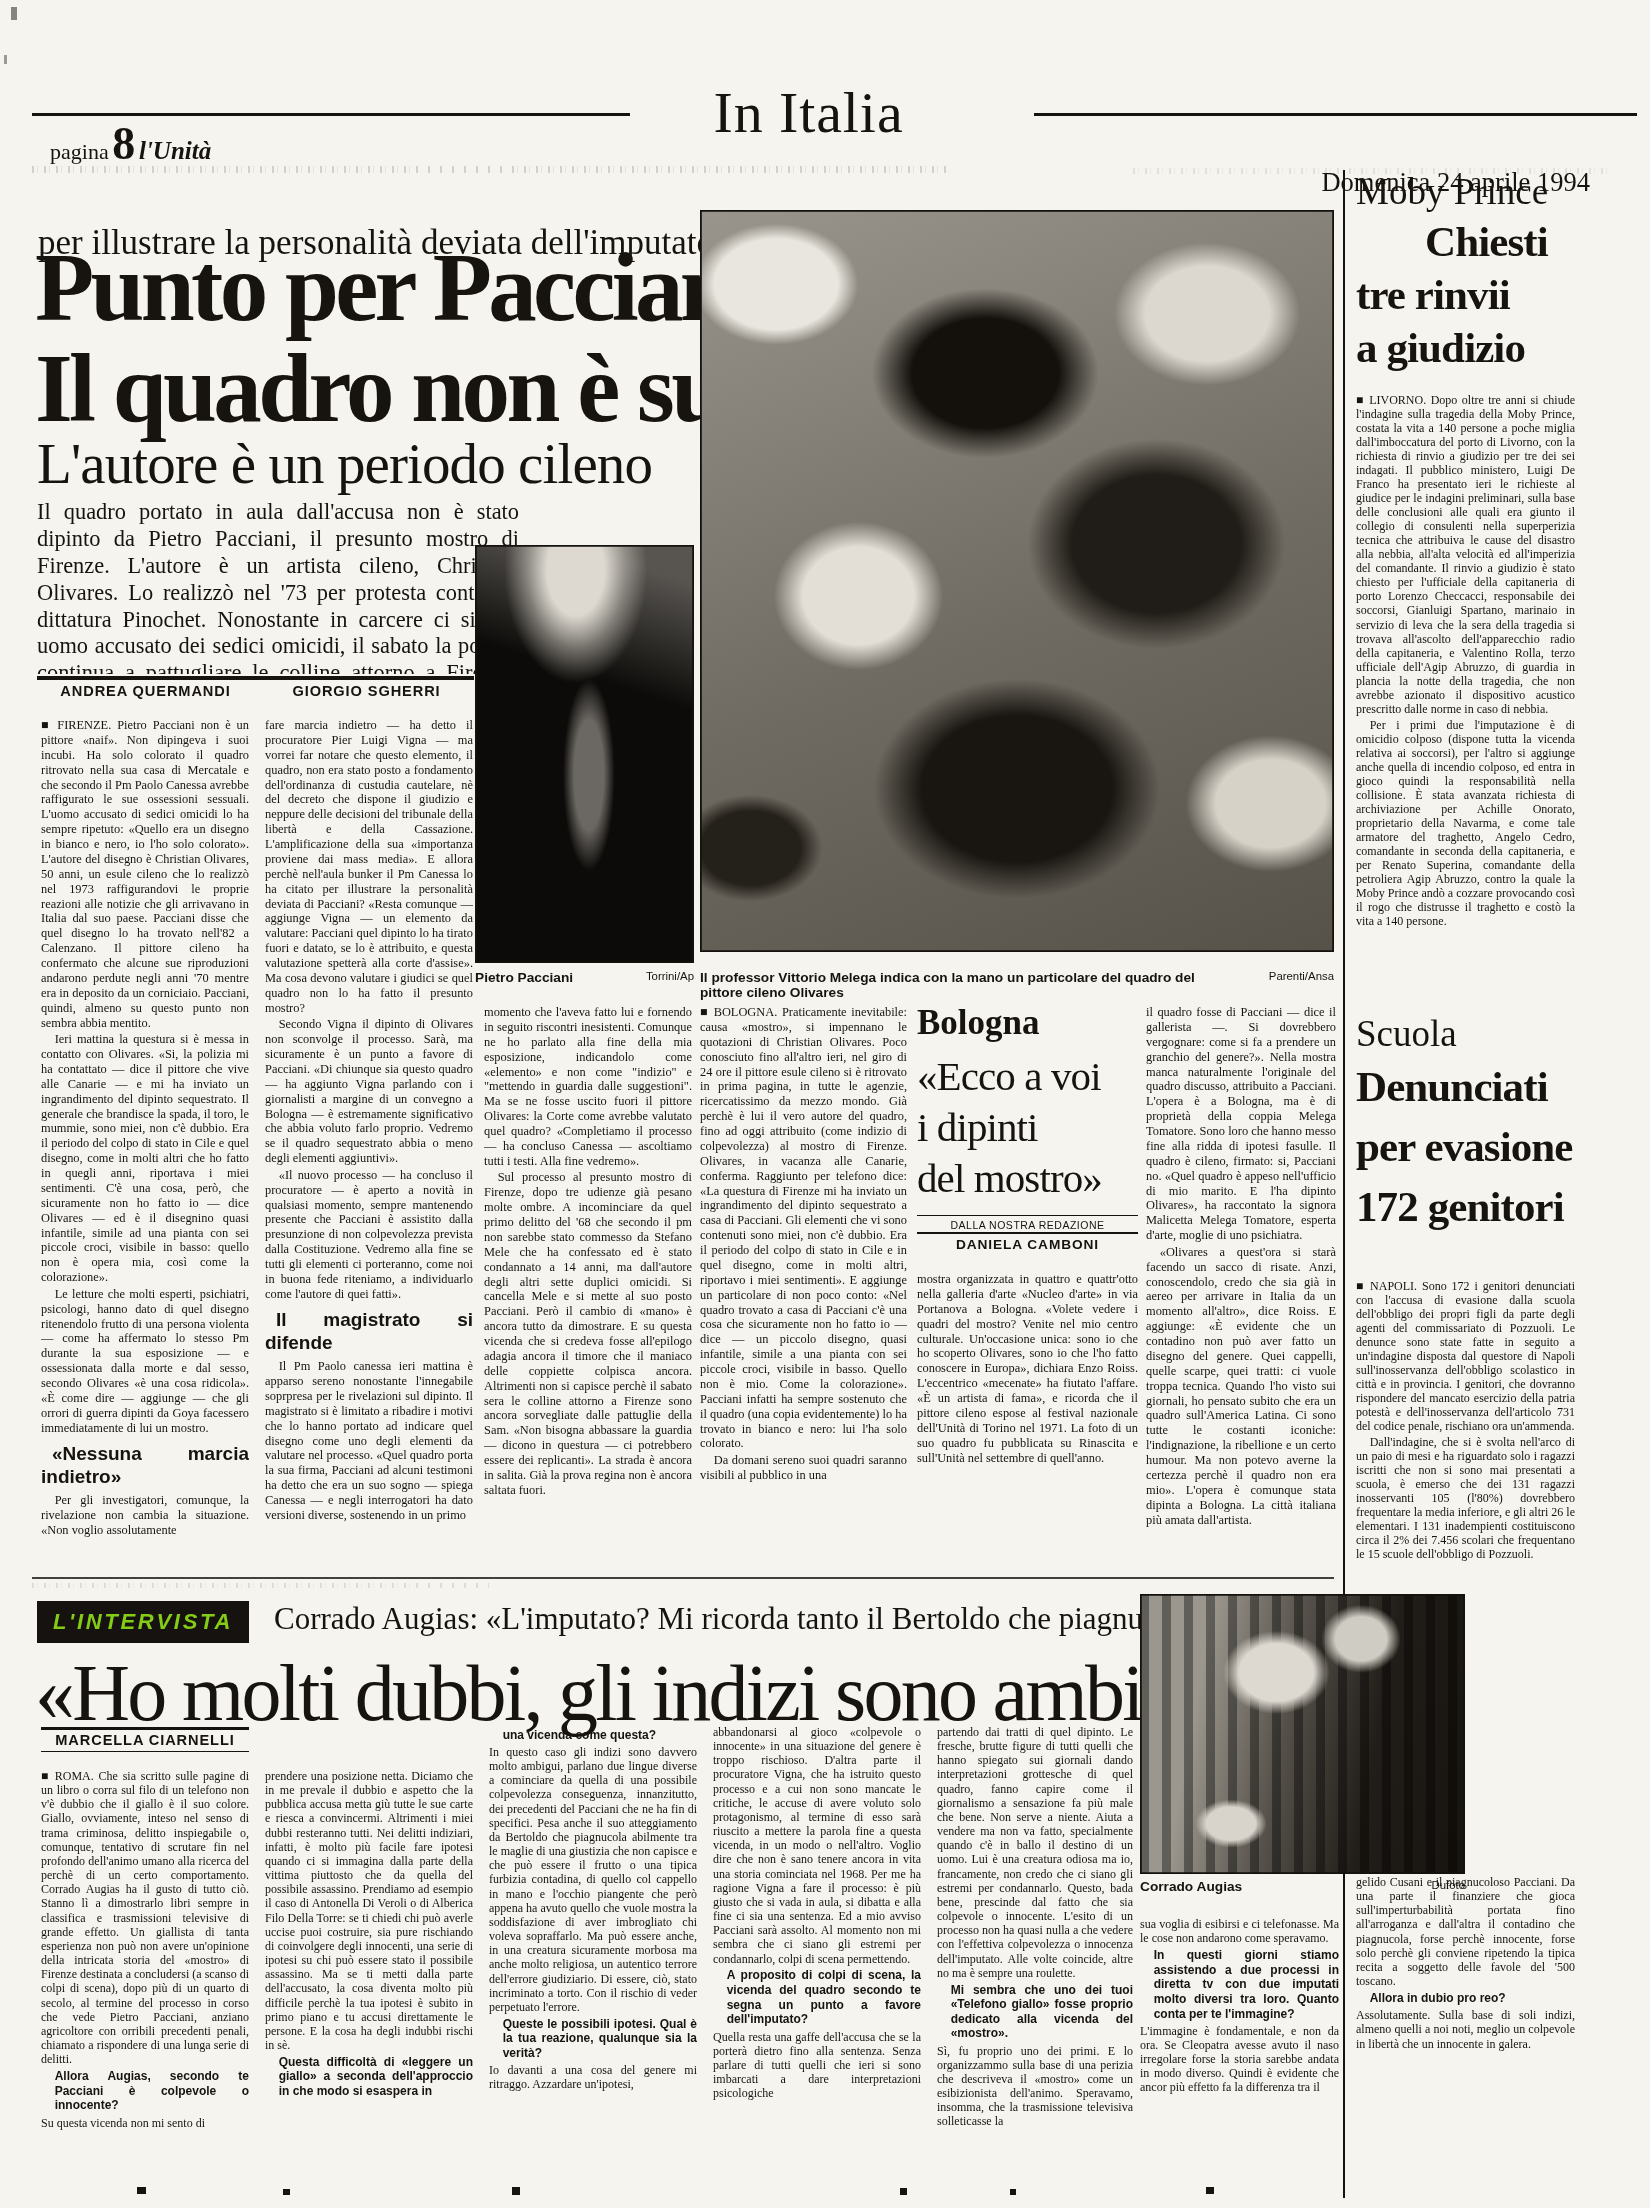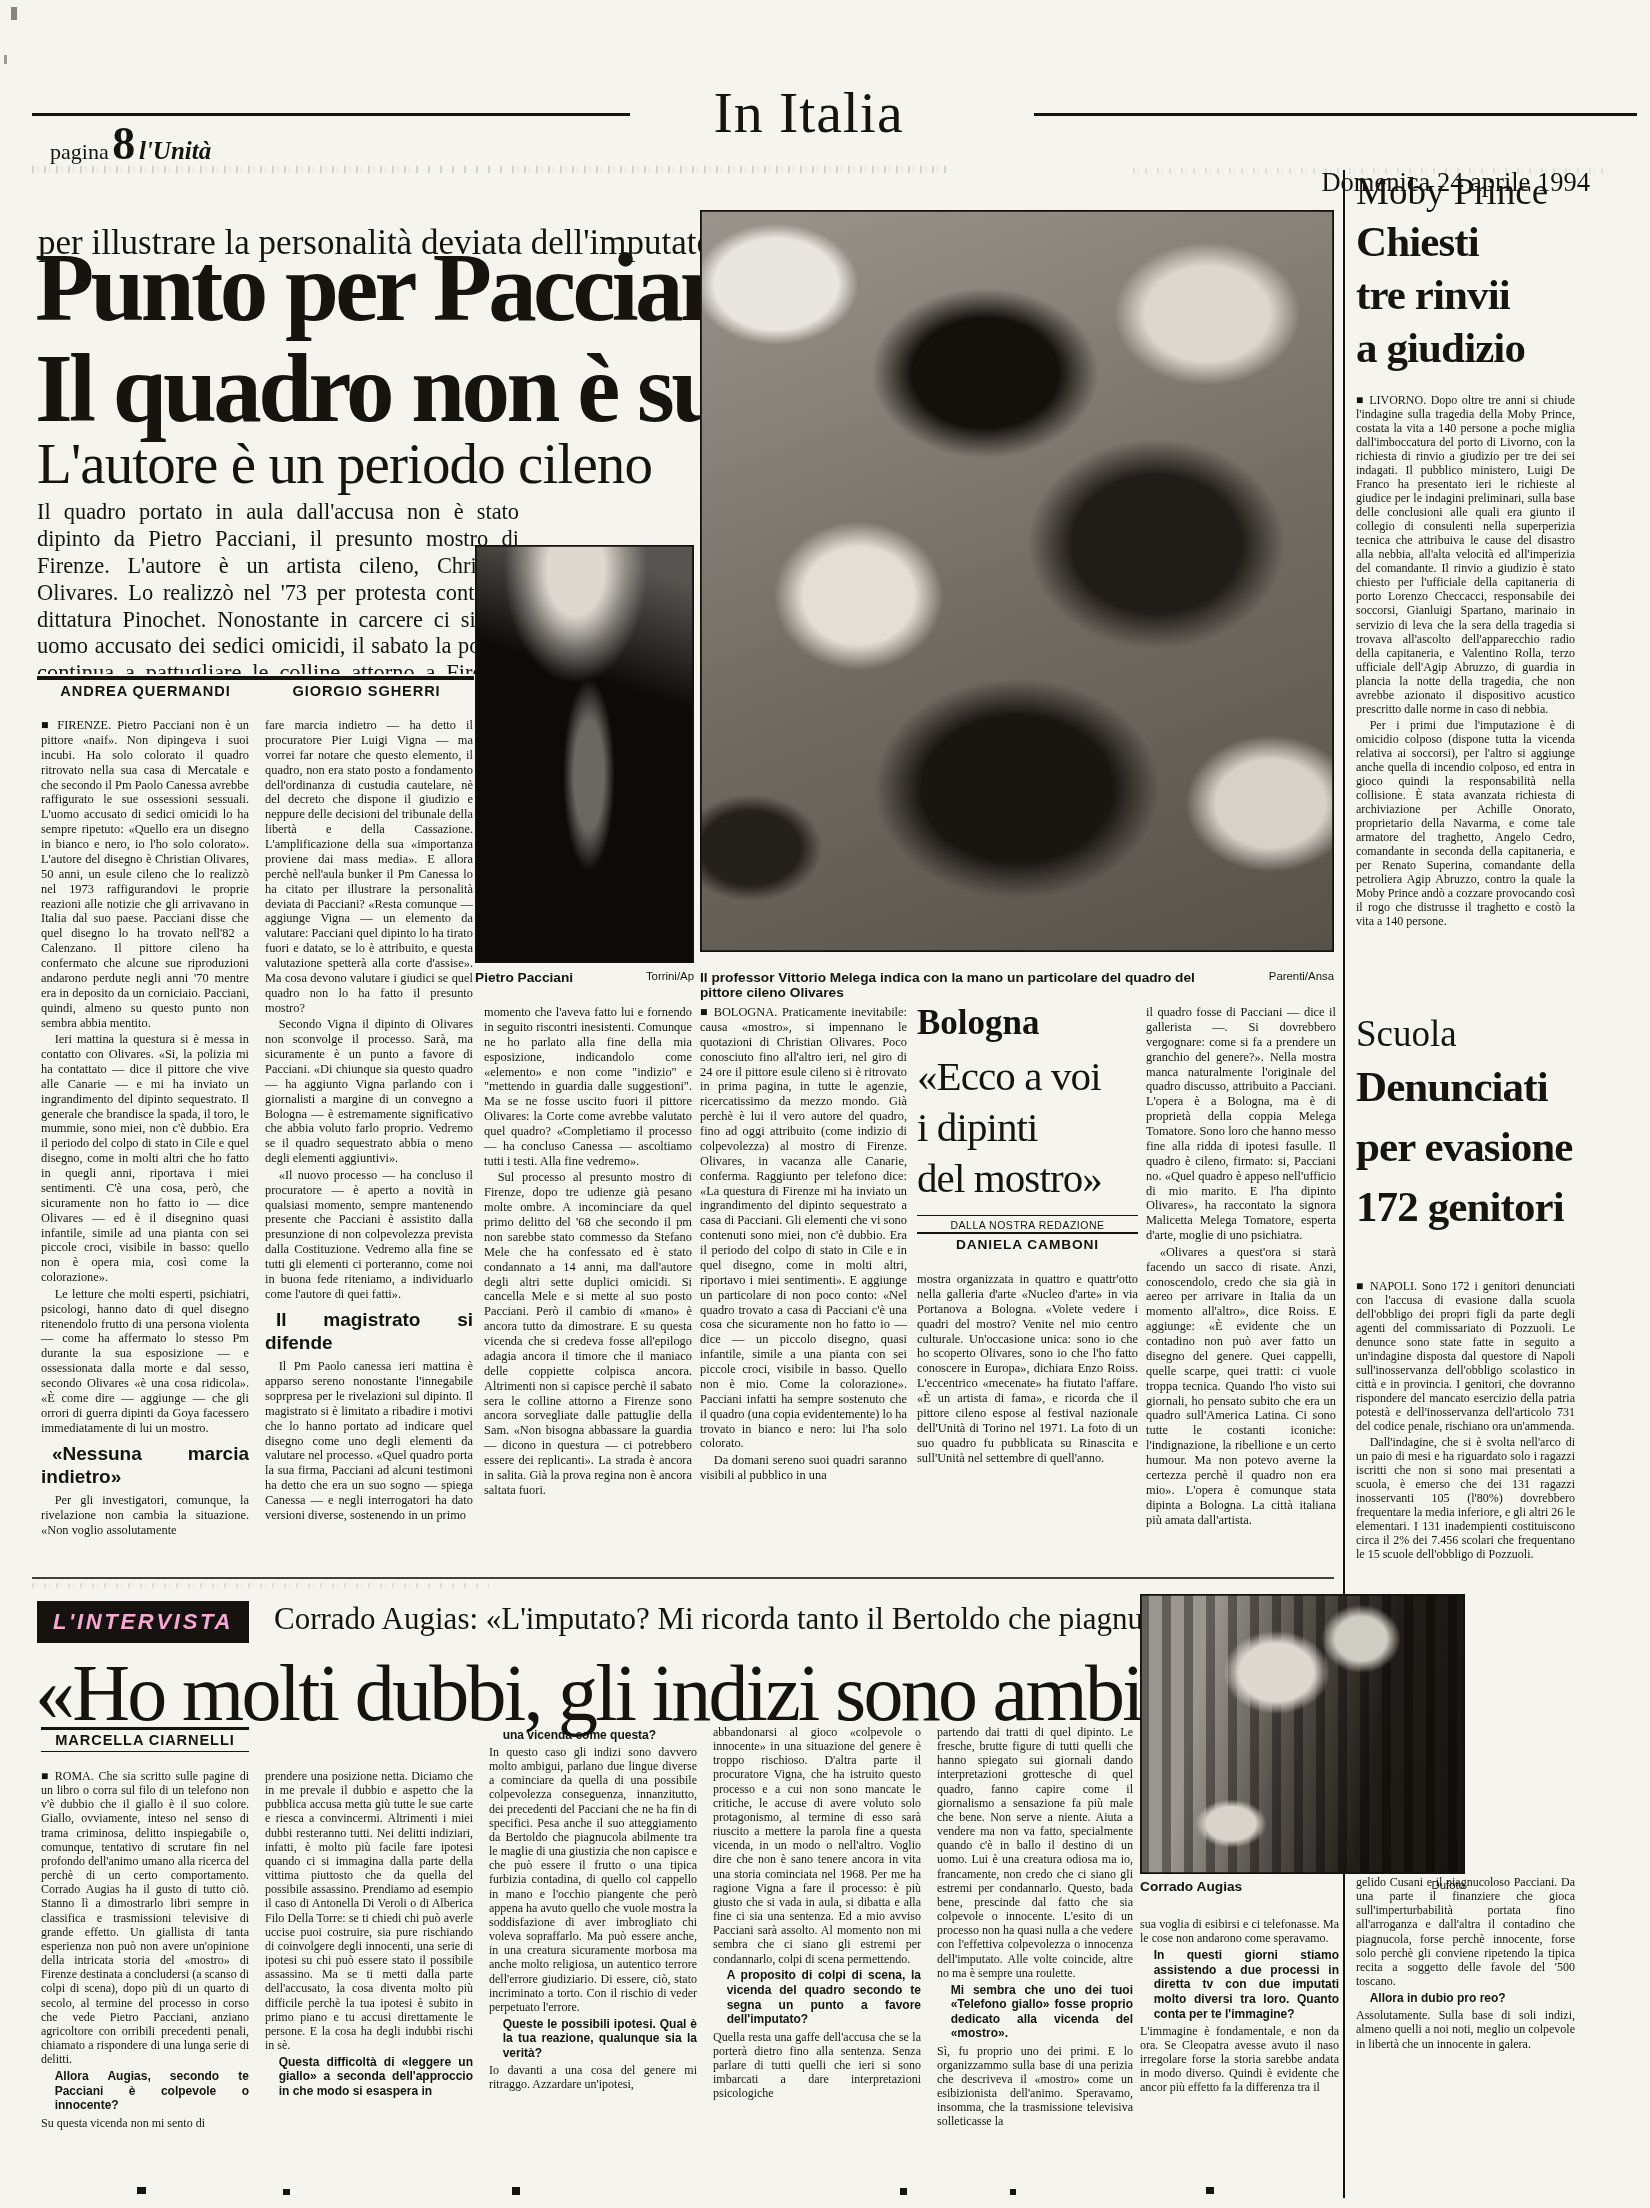--- a/index.html
+++ b/index.html
@@ -29,21 +29,21 @@
   .grain{background-image:repeating-linear-gradient(45deg,rgba(0,0,0,.10) 0 0.9px,transparent 0.9px 2.7px),repeating-linear-gradient(-45deg,rgba(255,255,255,.06) 0 0.9px,transparent 0.9px 3.7px);}
   .cap-name{font-family:"Liberation Sans",sans-serif;font-weight:700;font-size:13.7px;}
   .cap-credit{font-family:"Liberation Sans",sans-serif;font-size:11.4px;}
   .side-label{font-size:37px;}
   .side-hl{font-size:43px;font-weight:700;line-height:1.18;letter-spacing:-0.9px;}
   .bo-label{font-size:35px;font-weight:700;}
   .bo-hl{font-size:41px;line-height:1.16;letter-spacing:-0.9px;}
   .dateline{font-family:"Liberation Sans",sans-serif;text-align:center;}
   .dateline .small{font-size:10.5px;letter-spacing:0.5px;padding:2.7px 0 1.8px;}
   .dateline .name{font-weight:700;font-size:13.7px;letter-spacing:0.9px;padding-top:2.7px;}
-  .int-label{background:#151210;color:#f9a8d4;font-family:"Liberation Sans",sans-serif;font-weight:700;font-style:italic;
+  .int-label{background:#151210;color:#84cc16;font-family:"Liberation Sans",sans-serif;font-weight:700;font-style:italic;
              font-size:22px;letter-spacing:2.7px;text-align:center;line-height:42px;}
   .int-kicker{font-size:31px;white-space:nowrap;}
   .int-hl{font-size:80px;letter-spacing:-2.7px;white-space:nowrap;}
   .speck{position:absolute;background:#17140f;}
 </style>
 </head>
 <body>
 
 <div class="page">
 
@@ -143,21 +143,21 @@
   </div>
 
   <div class="abs col" style="left:1146px;top:1005px;width:190px;height:568px;">
     <p class="first">il quadro fosse di Pacciani — dice il gallerista —. Si dovrebbero vergognare: come si fa a prendere un granchio del genere?». Nella mostra manca naturalmente l'originale del quadro discusso, attribuito a Pacciani. L'opera è a Bologna, ma è di proprietà della coppia Melega Tomatore. Sono loro che hanno messo fine alla ridda di ipotesi fasulle. Il quadro è cileno, firmato: si, Pacciani no. «Quel quadro è appeso nell'ufficio di mio marito. E l'ha dipinto Olivares», ha raccontato la signora Malicetta Melega Tomatore, esperta d'arte, moglie di uno psichiatra.</p>
     <p>«Olivares a quest'ora si starà facendo un sacco di risate. Anzi, conoscendolo, credo che sia già in aereo per arrivare in Italia da un momento all'altro», dice Roiss. E aggiunge: «È evidente che un contadino non può aver fatto un disegno del genere. Quei cappelli, quelle scarpe, quei tratti: ci vuole troppa tecnica. Quando l'ho visto sui giornali, ho pensato subito che era un quadro sull'America Latina. Ci sono tutte le costanti iconiche: l'indignazione, la ribellione e un certo humour. Ma non potevo averne la certezza perchè il quadro non era mio». L'opera è comunque stata dipinta a Bologna. La città italiana più amata dall'artista.</p>
   </div>
 
   <div class="abs rule" style="left:1343px;top:170px;width:1.8px;height:2028px;"></div>
 
   <div class="abs side-label ser" style="left:1356px;top:170px;">Moby Prince</div>
-  <div class="abs side-hl ser" style="left:1356px;top:217px;">Chiesti</div>
+  <div class="abs side-hl ser" style="left:1425px;top:217px;">Chiesti</div>
   <div class="abs side-hl ser" style="left:1356px;top:270px;">tre rinvii</div>
   <div class="abs side-hl ser" style="left:1356px;top:323px;">a giudizio</div>
   <div class="abs col" style="left:1356px;top:393px;width:219px;height:601px;font-size:12px;line-height:1.17;">
     <p class="first">■ LIVORNO. Dopo oltre tre anni si chiude l'indagine sulla tragedia della Moby Prince, costata la vita a 140 persone a poche miglia dall'imboccatura del porto di Livorno, con la richiesta di rinvio a giudizio per tre dei sei indagati. Il pubblico ministero, Luigi De Franco ha presentato ieri le richieste al giudice per le indagini preliminari, sulla base delle conclusioni alle quali era giunto il collegio di consulenti nella superperizia tecnica che attribuiva le cause del disastro alla nebbia, all'alta velocità ed all'imperizia del comandante. Il rinvio a giudizio è stato chiesto per l'ufficiale della capitaneria di porto Lorenzo Checcacci, responsabile dei soccorsi, Gianluigi Spartano, marinaio in servizio di leva che la sera della tragedia si trovava all'ascolto dell'apparecchio radio della capitaneria, e Valentino Rolla, terzo ufficiale dell'Agip Abruzzo, di guardia in plancia la notte della tragedia, che non avrebbe azionato il dispositivo acustico prescritto dalle norme in caso di nebbia.</p>
     <p>Per i primi due l'imputazione è di omicidio colposo (dispone tutta la vicenda relativa ai soccorsi), per l'altro si aggiunge anche quella di incendio colposo, ed entra in gioco quindi la responsabilità nella collisione. È stata avanzata richiesta di archiviazione per Achille Onorato, proprietario della Navarma, e come tale armatore del traghetto, Angelo Cedro, comandante in seconda della capitaneria, e per Renato Superina, comandante della petroliera Agip Abruzzo, contro la quale la Moby Prince andò a cozzare provocando così il rogo che distrusse il traghetto e costò la vita a 140 persone.</p>
   </div>
 
   <div class="abs side-label ser" style="left:1356px;top:1012px;">Scuola</div>
   <div class="abs side-hl ser" style="left:1356px;top:1062px;">Denunciati</div>
   <div class="abs side-hl ser" style="left:1356px;top:1122px;">per evasione</div>

